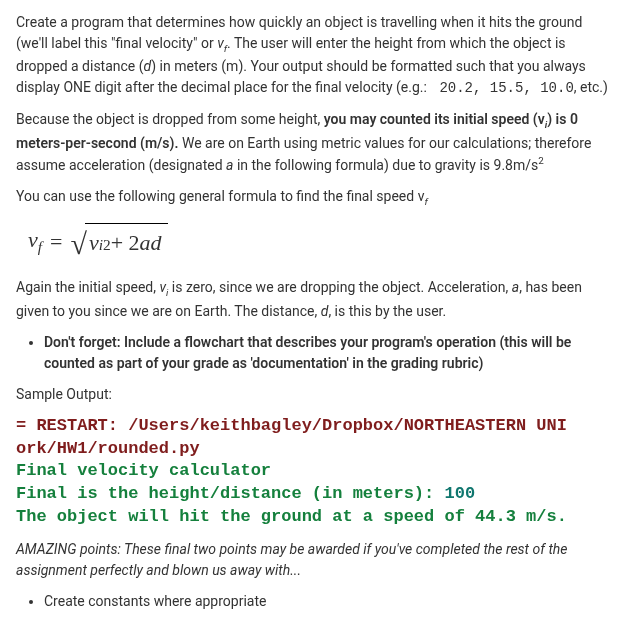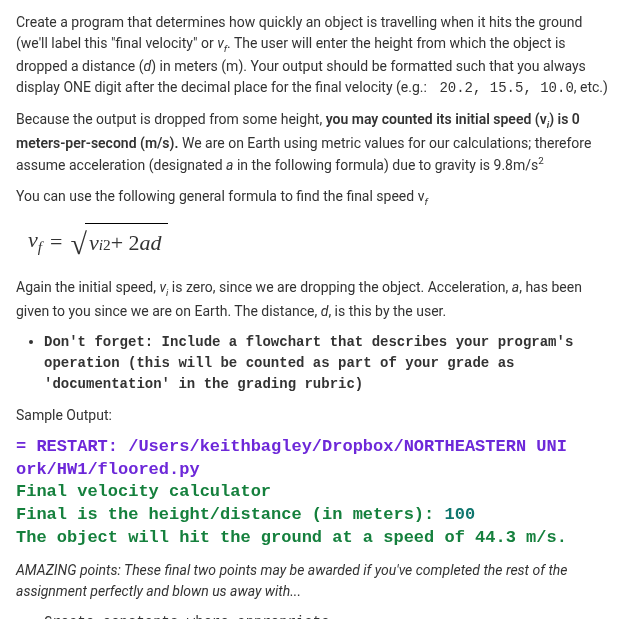--- a/index.html
+++ b/index.html
@@ -9,21 +9,21 @@
     font-size: 14px;
     line-height: 1.5;
     color: #333;
     width: 630px;
     box-sizing: border-box;
     background: #fff;
   }
   p { margin: 0 0 10px 0; }
   .mono { font-family: "Courier New", Courier, monospace; margin-left: 9px; }
   ul { margin: 4px 0 10px 0; padding-left: 28px; }
-  li { margin-bottom: 4px; font-family: Liberation Mono, monospace; }
+  li { margin-bottom: 4px; }
   .formula {
     font-family: Georgia, "Times New Roman", serif;
     font-size: 22px;
     margin: 14px 0 18px 12px;
     display: flex;
     align-items: center;
     font-style: italic;
     text-align: right;
   }
   .formula .eq { margin: 0 8px; font-style: normal; }
@@ -49,34 +49,34 @@
   .code-output {
     font-family: "Courier New", Courier, monospace;
     font-size: 17px;
     font-weight: bold;
     line-height: 1.35;
     margin: 6px 0 10px 0;
     white-space: pre-wrap;
     word-break: break-all;
   }
   .c-blue   { color: #15803d; }
-  .c-purple { color: #6d28d9; }
+  .c-purple { color: #7f1d1d; }
   .c-black  { color: #0f766e; }
   .amazing { font-style: italic; }
   b { font-weight: 600; }
 </style>
 </head>
 <body>
 
 <p>
   <span>Create a program that determines how quickly an object is travelling when it hits the ground (we'll label this "final velocity" or </span><i><span>v</span><sub>f</sub></i><span>. The user will enter the height from which the object is dropped a distance (</span><i>d</i><span>) in meters (m). Your output should be formatted such that you always display ONE digit after the decimal place for the final velocity (e.g.: </span><span class="mono">20.2, 15.5, 10.0</span><span>, etc.)</span>
 </p>
 
 <p>
-  <span>Because the output is dropped from some height, </span><b><span>you may counted its initial speed (v</span><sub>i</sub><span>) is 0 meters-per-second (m/s).</span></b><span> We are on Earth using metric values for our calculations; therefore assume acceleration (designated </span><i>a</i><span> in the following formula) due to gravity is 9.8m/s</span><sup>2</sup>
+  <span>Because the object is dropped from some height, </span><b><span>you may counted its initial speed (v</span><sub>i</sub><span>) is 0 meters-per-second (m/s).</span></b><span> We are on Earth using metric values for our calculations; therefore assume acceleration (designated </span><i>a</i><span> in the following formula) due to gravity is 9.8m/s</span><sup>2</sup>
 </p>
 
 <p>
   <span>You can use the following general formula to find the final speed v</span><sub>f</sub>
 </p>
 
 <div class="formula">
   <span><span>v</span><sub>f</sub></span>
   <span class="eq">=</span>
   <span class="sqrt-wrap">
@@ -96,21 +96,21 @@
   <span>Again the initial speed, </span><i><span>v</span><sub>i</sub></i><span> is zero, since we are dropping the object. Acceleration, </span><i>a</i><span>, has been given to you since we are on Earth. The distance, </span><i>d</i><span>, is this by the user.</span>
 </p>
 
 <ul>
   <li><b>Don't forget: Include a flowchart that describes your program's operation (this will be counted as part of your grade as 'documentation' in the grading rubric)</b></li>
 </ul>
 
 <p>Sample Output:</p>
 
 <div class="code-output"><span class="c-purple"><span>= </span><span>RESTART: /Users/keithbagley/Dropbox/NORTHEASTERN UNI</span></span>
-<span class="c-purple">ork/HW1/floored.py</span>
+<span class="c-purple">ork/HW1/rounded.py</span>
 <span class="c-blue">Final velocity calculator</span>
 <span><span class="c-blue">Final is the height/distance (in meters): </span><span class="c-black">100</span></span>
 <span class="c-blue">The object will hit the ground at a speed of 44.3 m/s.</span></div>
 
 <p class="amazing">AMAZING points: These final two points may be awarded if you've completed the rest of the assignment perfectly and blown us away with...</p>
 
 <ul>
   <li>Create constants where appropriate</li>
   <li>
     <span>Using round or format functions </span><i>only</i><span> for printing out, and do not save any values that have been rounded off, floored, etc.</span>

